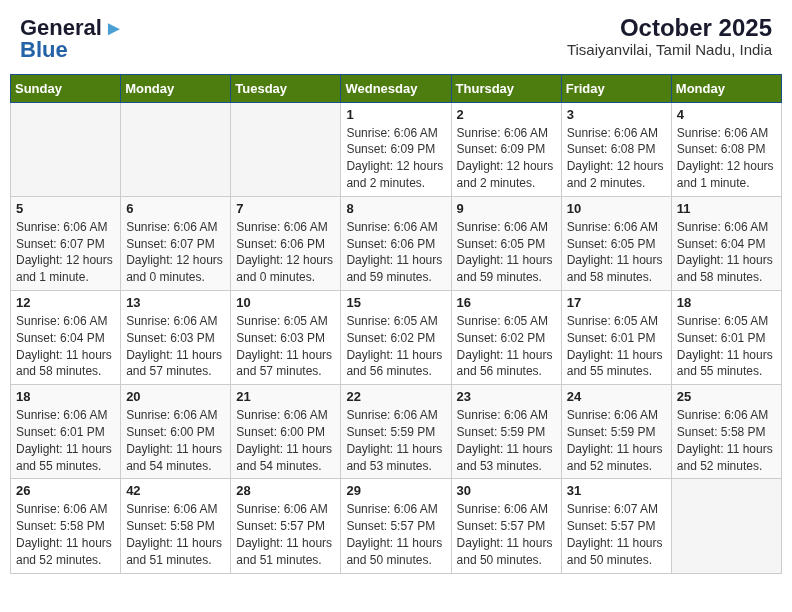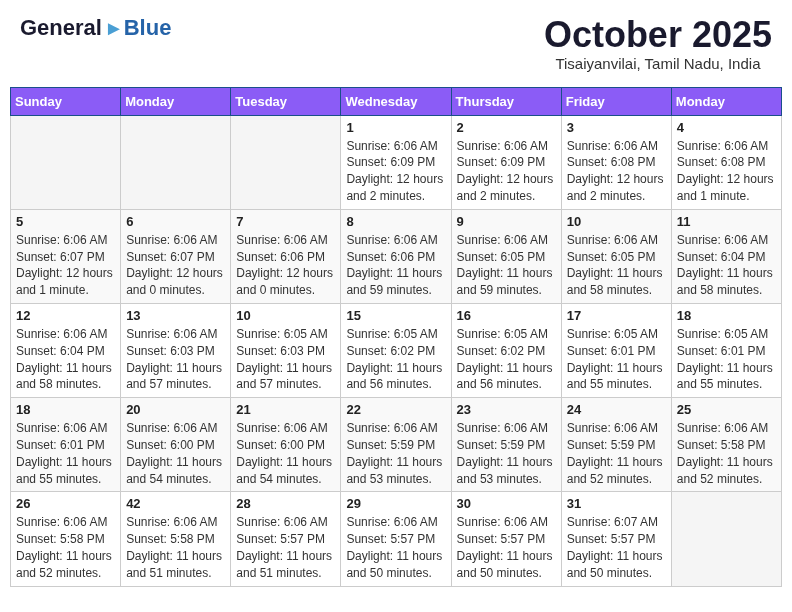--- a/index.html
+++ b/index.html
@@ -12,43 +12,44 @@
     }
     .header {
       display: flex;
       justify-content: space-between;
       align-items: flex-start;
       margin-bottom: 10px;
       padding: 5px 10px;
     }
     .logo {
       display: flex;
-      align-items: center;
+      flex-direction: column;
+      align-items: flex-start;
     }
     .title-block {
       text-align: right;
     }
     .calendar-title {
-      font-size: 36px;
+      font-size: 24px;
       font-weight: bold;
       color: #1a1a2e;
       line-height: 1.1;
     }
     .calendar-subtitle {
       font-size: 15px;
       color: #333;
       text-align: center;
     }
     .calendar {
       width: 100%;
       border-collapse: collapse;
       border: 1px solid #ccc;
     }
     .calendar thead tr th {
-      background-color: #8b5cf6;
+      background-color: #4d7c0f;
       color: #fff;
       padding: 6px 4px;
       font-size: 13px;
       font-weight: bold;
       text-align: left;
       border: 1px solid #1a4f8a;
     }
     .calendar tbody tr td {
       width: calc(100%/7);
       vertical-align: top;

